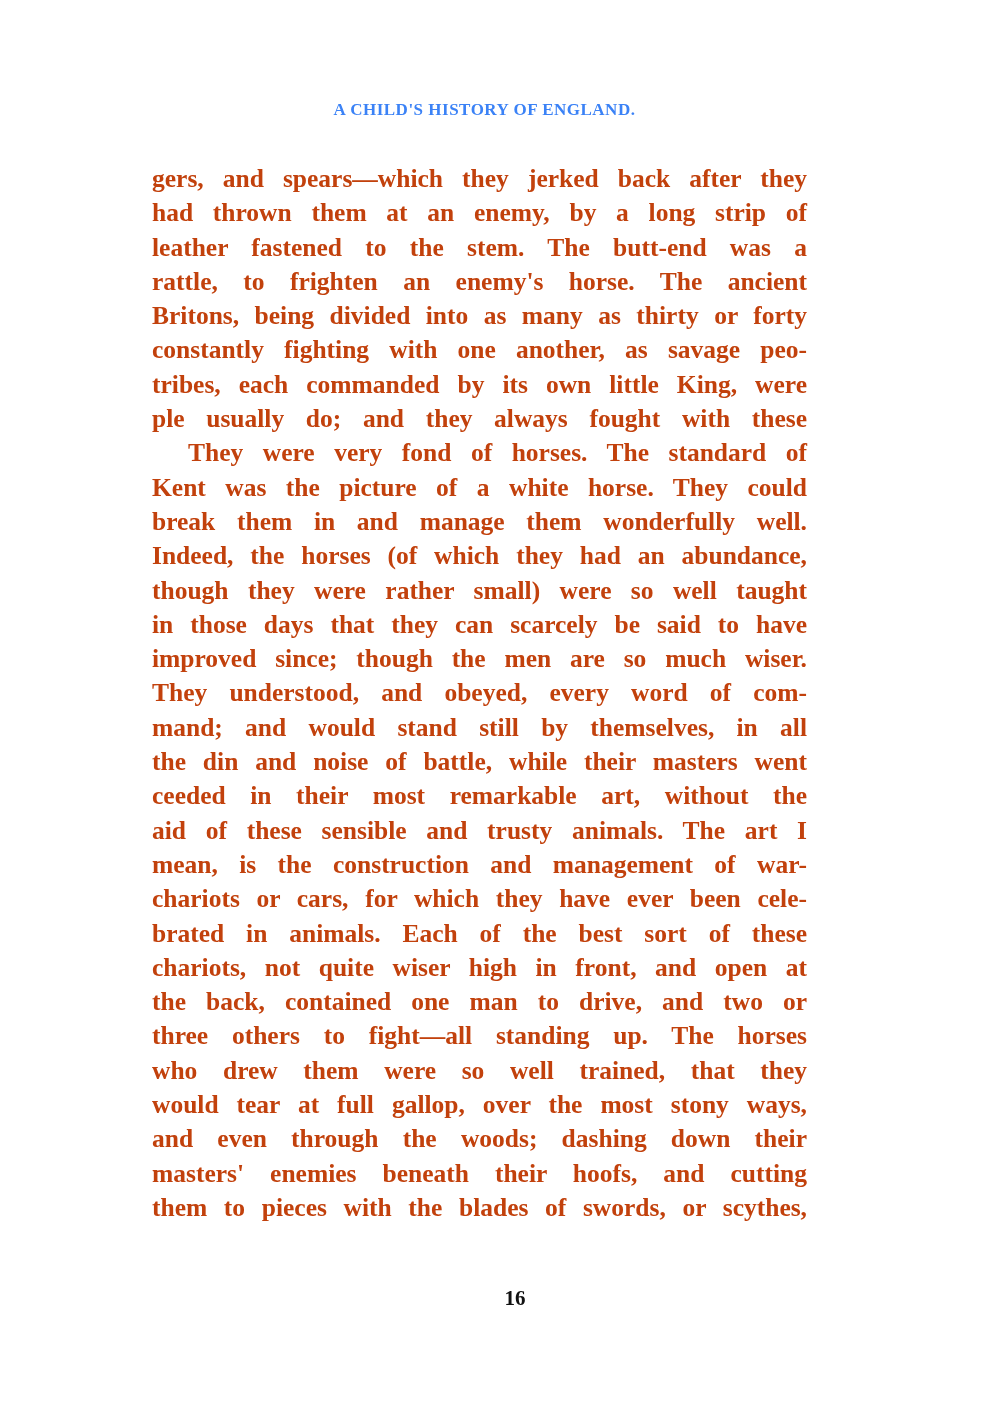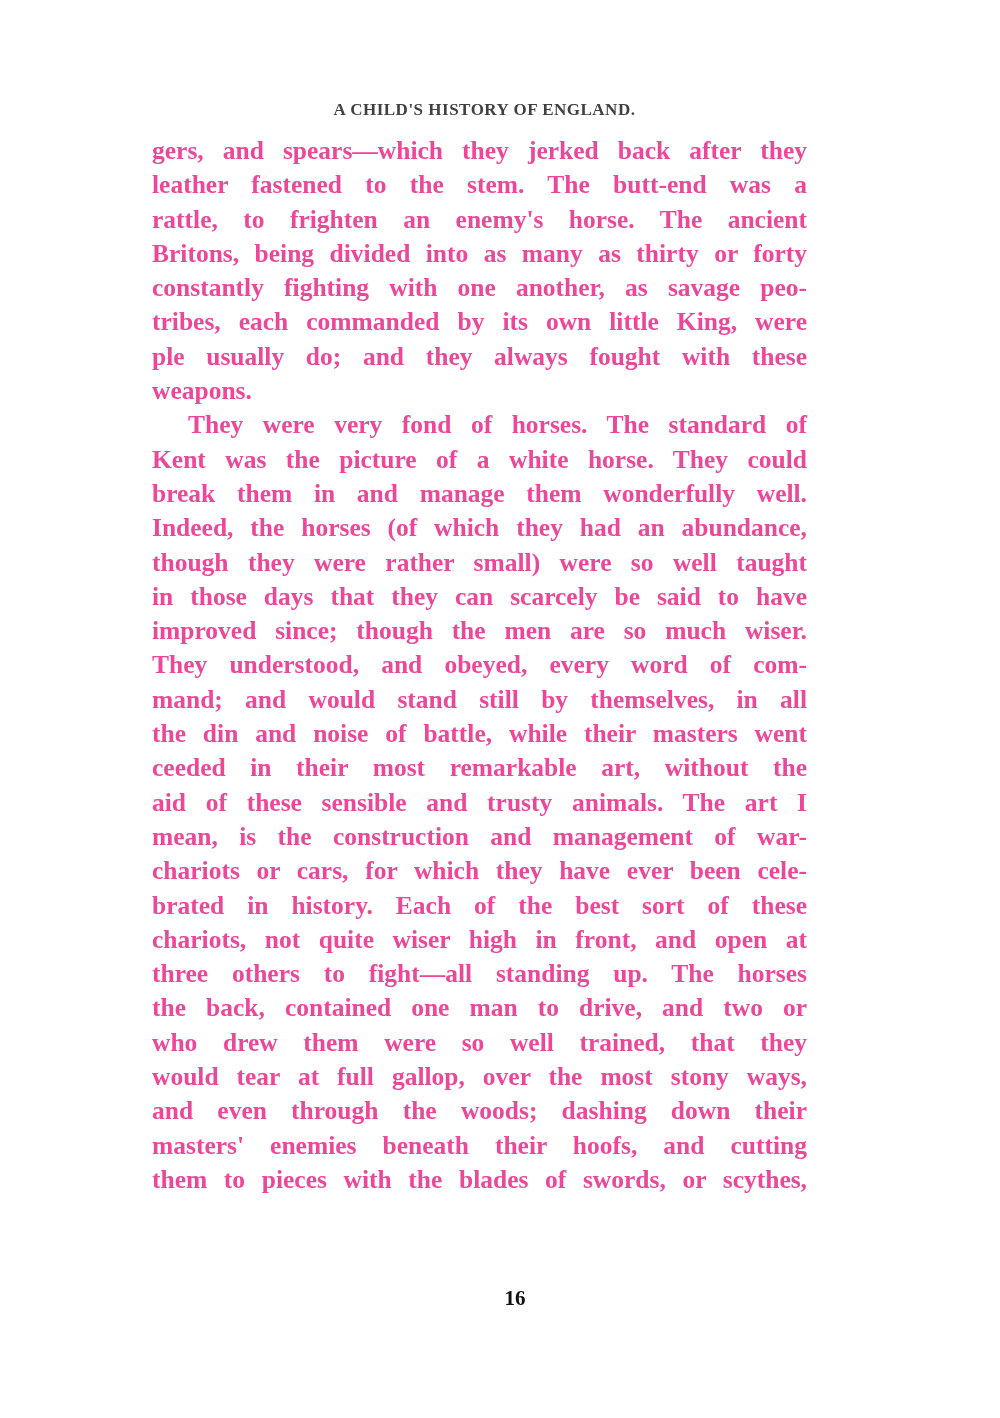--- a/index.html
+++ b/index.html
@@ -1,59 +1,59 @@
 <!DOCTYPE html>
 <html><head>
 <meta charset="utf-8">
 <style>
   html, body { margin:0; padding:0; background:#ffffff; }
   body { width:1000px; height:1418px; position:relative; overflow:hidden; }
   .page { position:absolute; left:152px; top:100px; width:655px; }
-  .header { text-align:center; font-family:"Liberation Serif", serif; font-weight:bold; font-size:17px; letter-spacing:0.5px; color:#404040; margin-left:10px; }
-  .text { margin-top:14px; font-family:"Liberation Serif", serif; font-weight:bold; font-size:25.5px; line-height:34.3px; color:#ec4899; }
+  .header { text-align:center; font-family:"Liberation Serif", serif; font-weight:bold; font-size:17px; letter-spacing:0.5px; color:#3b82f6; margin-left:10px; }
+  .text { margin-top:42px; font-family:"Liberation Serif", serif; font-weight:bold; font-size:25.5px; line-height:34.3px; color:#c2410c; }
   .line { display:block; text-align:justify; text-align-last:justify; white-space:nowrap; height:34.3px; }
   .line.last { text-align-last:left; }
   .indent { padding-left:36px; }
   .pagenum { position:absolute; left:15px; width:100%; top:1286px; text-align:center; font-family:"Liberation Serif", serif; font-weight:bold; font-size:21px; color:#111; }
 </style>
 </head>
 <body>
 
 <div class="page">
   <div class="header">A CHILD'S HISTORY OF ENGLAND.</div>
   <div class="text">
     <div>
       <span class="line">gers, and spears—which they jerked back after they</span>
+      <span class="line">had thrown them at an enemy, by a long strip of</span>
       <span class="line">leather fastened to the stem.  The butt-end was a</span>
       <span class="line">rattle, to frighten an enemy's horse.  The ancient</span>
       <span class="line">Britons, being divided into as many as thirty or forty</span>
       <span class="line">constantly fighting with one another, as savage peo-</span>
       <span class="line">tribes, each commanded by its own little King, were</span>
       <span class="line">ple usually do; and they always fought with these</span>
-      <span class="line last">weapons.</span>
     </div>
     <div>
       <span class="line indent">They were very fond of horses.  The standard of</span>
       <span class="line">Kent was the picture of a white horse.  They could</span>
       <span class="line">break them in and manage them wonderfully well.</span>
       <span class="line">Indeed, the horses (of which they had an abundance,</span>
       <span class="line">though they were rather small) were so well taught</span>
       <span class="line">in those days that they can scarcely be said to have</span>
       <span class="line">improved since; though the men are so much wiser.</span>
       <span class="line">They understood, and obeyed, every word of com-</span>
       <span class="line">mand; and would stand still by themselves, in all</span>
       <span class="line">the din and noise of battle, while their masters went</span>
       <span class="line">ceeded in their most remarkable art, without the</span>
       <span class="line">aid of these sensible and trusty animals.  The art I</span>
       <span class="line">mean, is the construction and management of war-</span>
       <span class="line">chariots or cars, for which they have ever been cele-</span>
-      <span class="line">brated in history.  Each of the best sort of these</span>
+      <span class="line">brated in animals.  Each of the best sort of these</span>
       <span class="line">chariots, not quite wiser high in front, and open at</span>
+      <span class="line">the back, contained one man to drive, and two or</span>
       <span class="line">three others to fight—all standing up.  The horses</span>
-      <span class="line">the back, contained one man to drive, and two or</span>
       <span class="line">who drew them were so well trained, that they</span>
       <span class="line">would tear at full gallop, over the most stony ways,</span>
       <span class="line">and even through the woods; dashing down their</span>
       <span class="line">masters' enemies beneath their hoofs, and cutting</span>
       <span class="line">them to pieces with the blades of swords, or scythes,</span>
     </div>
   </div>
 </div>
 <div class="pagenum">16</div>
 

